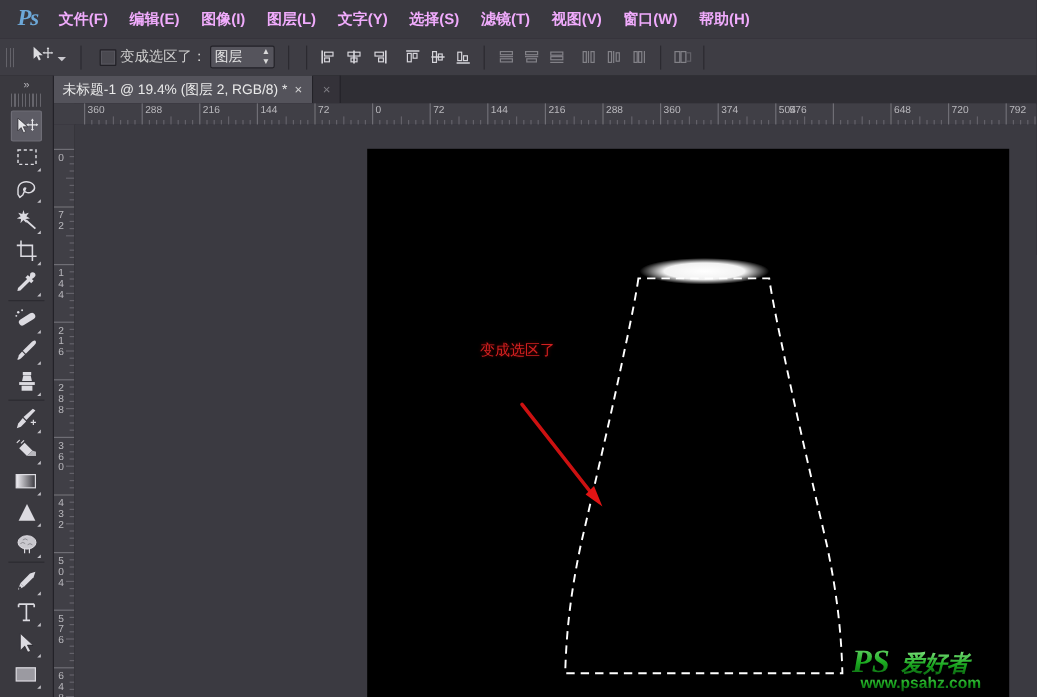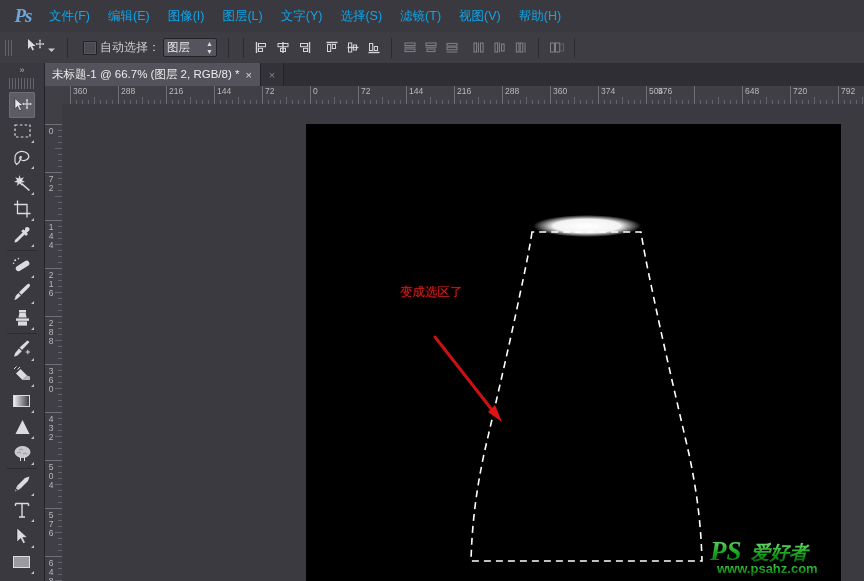--- a/index.html
+++ b/index.html
@@ -18,22 +18,22 @@
     border-bottom:1px solid #232228;
     display:flex;align-items:center;
   }
   .ps-logo{
     width:40px;height:32px;display:flex;align-items:center;justify-content:center;
     color:#6da8d8;font-size:19px;font-weight:bold;font-style:italic;
     letter-spacing:-1px;font-family:"Liberation Serif",serif;
     padding-left:6px;box-sizing:border-box;
   }
   .menu-item{
-    color:#0ea5e9;font-size:12.5px;padding:0 9px;line-height:32px;height:32px;
-    white-space:nowrap;cursor:default;
+    color:#f0abfc;font-size:12.5px;padding:0 9px;line-height:32px;height:32px;
+    white-space:nowrap;cursor:default;font-weight:bold;
   }
 
   
   .optionsbar{
     position:absolute;left:0;top:32px;width:864px;height:31px;
     background:#3e3d44;border-bottom:1px solid #25242a;
     display:flex;align-items:center;
   }
   .grip{
     width:11px;height:26px;margin-left:4px;margin-right:4px;
@@ -147,20 +147,21 @@
   <div class="menubar">
     <div class="ps-logo">Ps</div>
     <div class="menu-item">文件(F)</div>
     <div class="menu-item">编辑(E)</div>
     <div class="menu-item">图像(I)</div>
     <div class="menu-item">图层(L)</div>
     <div class="menu-item">文字(Y)</div>
     <div class="menu-item">选择(S)</div>
     <div class="menu-item">滤镜(T)</div>
     <div class="menu-item">视图(V)</div>
+    <div class="menu-item">窗口(W)</div>
     <div class="menu-item">帮助(H)</div>
   </div>
 
   <div class="optionsbar">
     <div class="grip"></div>
 
     <div class="opt-tool">
       <span>
         <svg width="17" height="15" viewBox="0 0 17 15">
           <path d="M1 1 L1 11 L3.6 8.6 L5.4 12.4 L7 11.6 L5.2 8 L8.6 8 Z" fill="#dcdce0"></path>
@@ -173,21 +174,21 @@
         <svg width="9" height="6" viewBox="0 0 9 6">
             <path d="M1 1.6 L4.5 5 L8 1.6 Z" fill="#c9c8ce"></path>
           </svg>
       </span>
     </div>
 
     <div class="opt-sep"></div>
 
     <div class="opt-tool">
       <span class="chk"></span>
-      <span class="opt-label">自动选择：</span>
+      <span class="opt-label">变成选区了：</span>
       <span class="combo">
         <span>图层</span>
         <span class="arrows">▲<span style="margin-top:1px">▼</span></span>
       </span>
     </div>
 
     <div class="opt-sep"></div>
 
 
     <div class="opt-sep"></div>
@@ -293,21 +294,21 @@
           <rect x="1.5" y="2" width="4" height="9" fill="none" stroke="#d5d4da"></rect>
           <rect x="6.5" y="2" width="4" height="9" fill="none" stroke="#d5d4da"></rect>
           <rect x="11" y="3" width="3.5" height="7" fill="none" stroke="#8d8c92"></rect>
         </svg>
     </div>
     <div class="opt-sep"></div>
   </div>
 
   <div class="tabbar">
     <div class="tab active">
-      <span>未标题-1 @ 66.7% (图层 2, RGB/8) *</span>
+      <span>未标题-1 @ 19.4% (图层 2, RGB/8) *</span>
       <span class="x">×</span>
     </div>
     <div class="tab inactive">
       <span class="x">×</span>
     </div>
   </div>
 
   <div class="ruler-corner"></div>
   <div class="ruler-h" id="rulerH">
       <div class="rtick" style="left: 26px; top: 0px; width: 1px; height: 18px;"></div>

